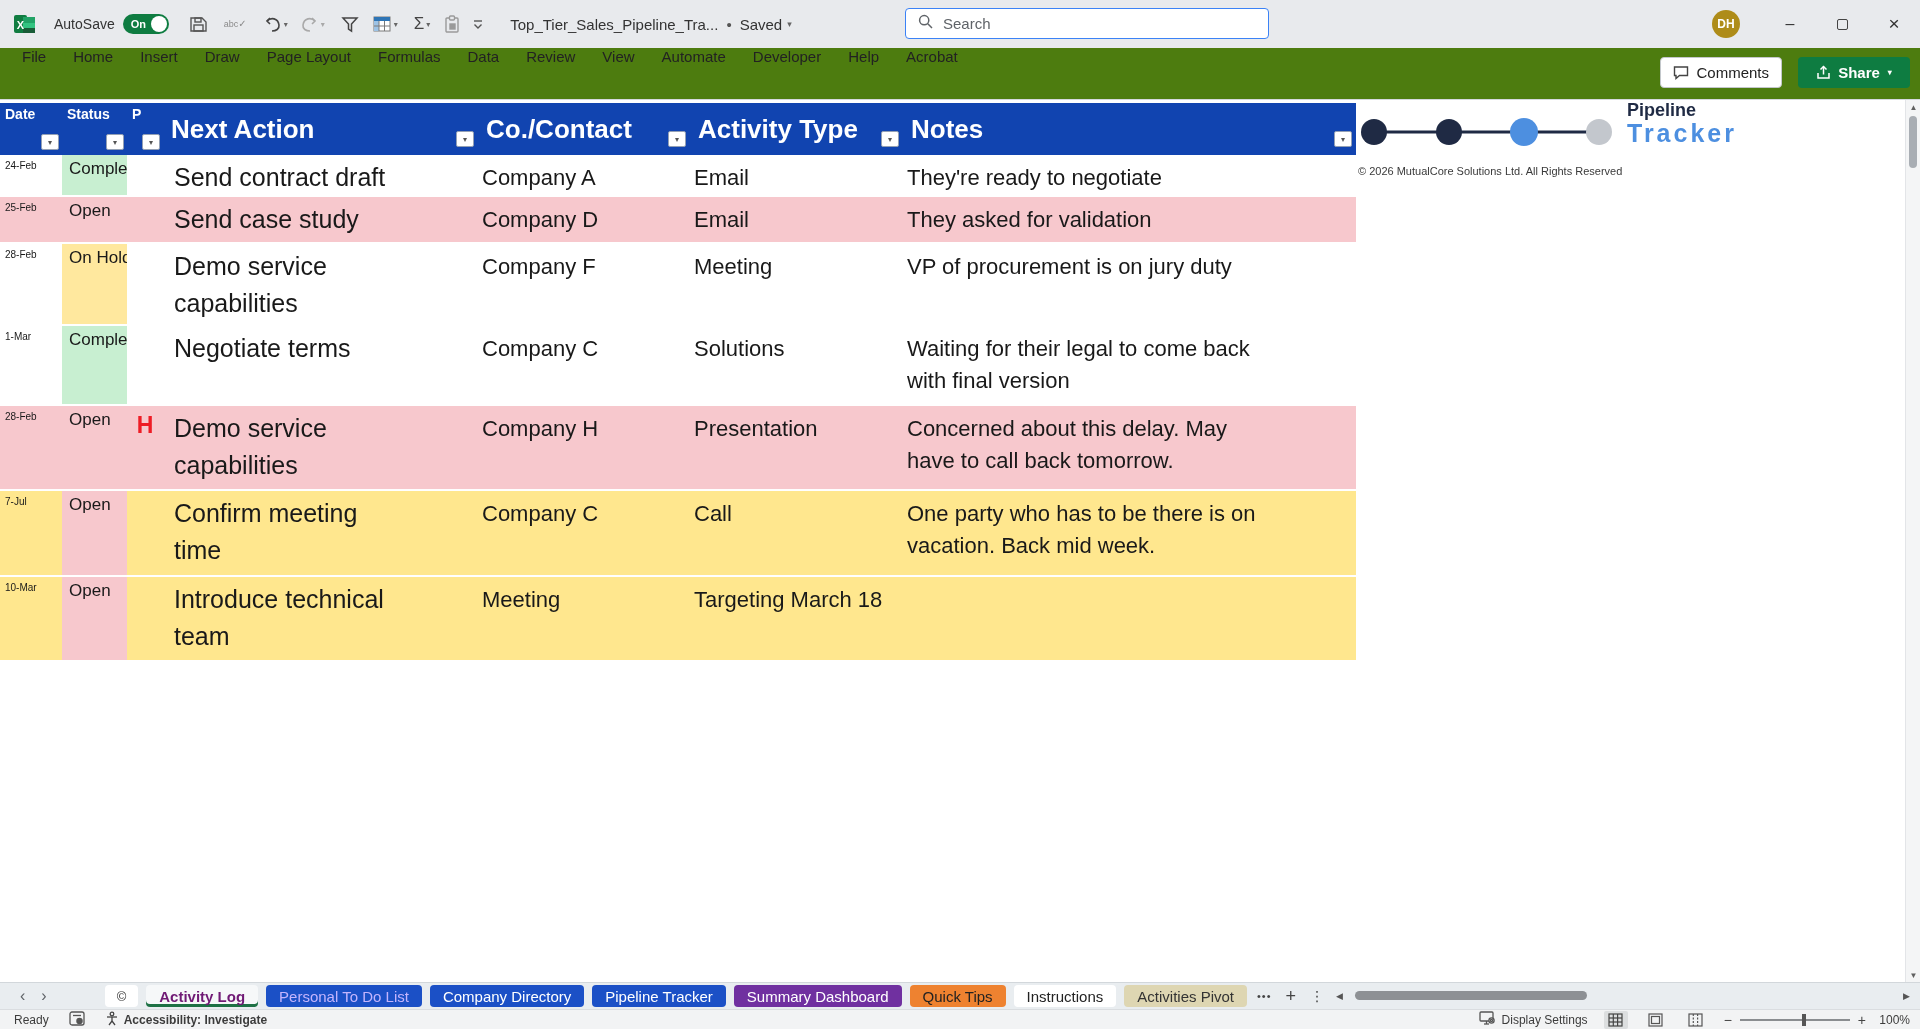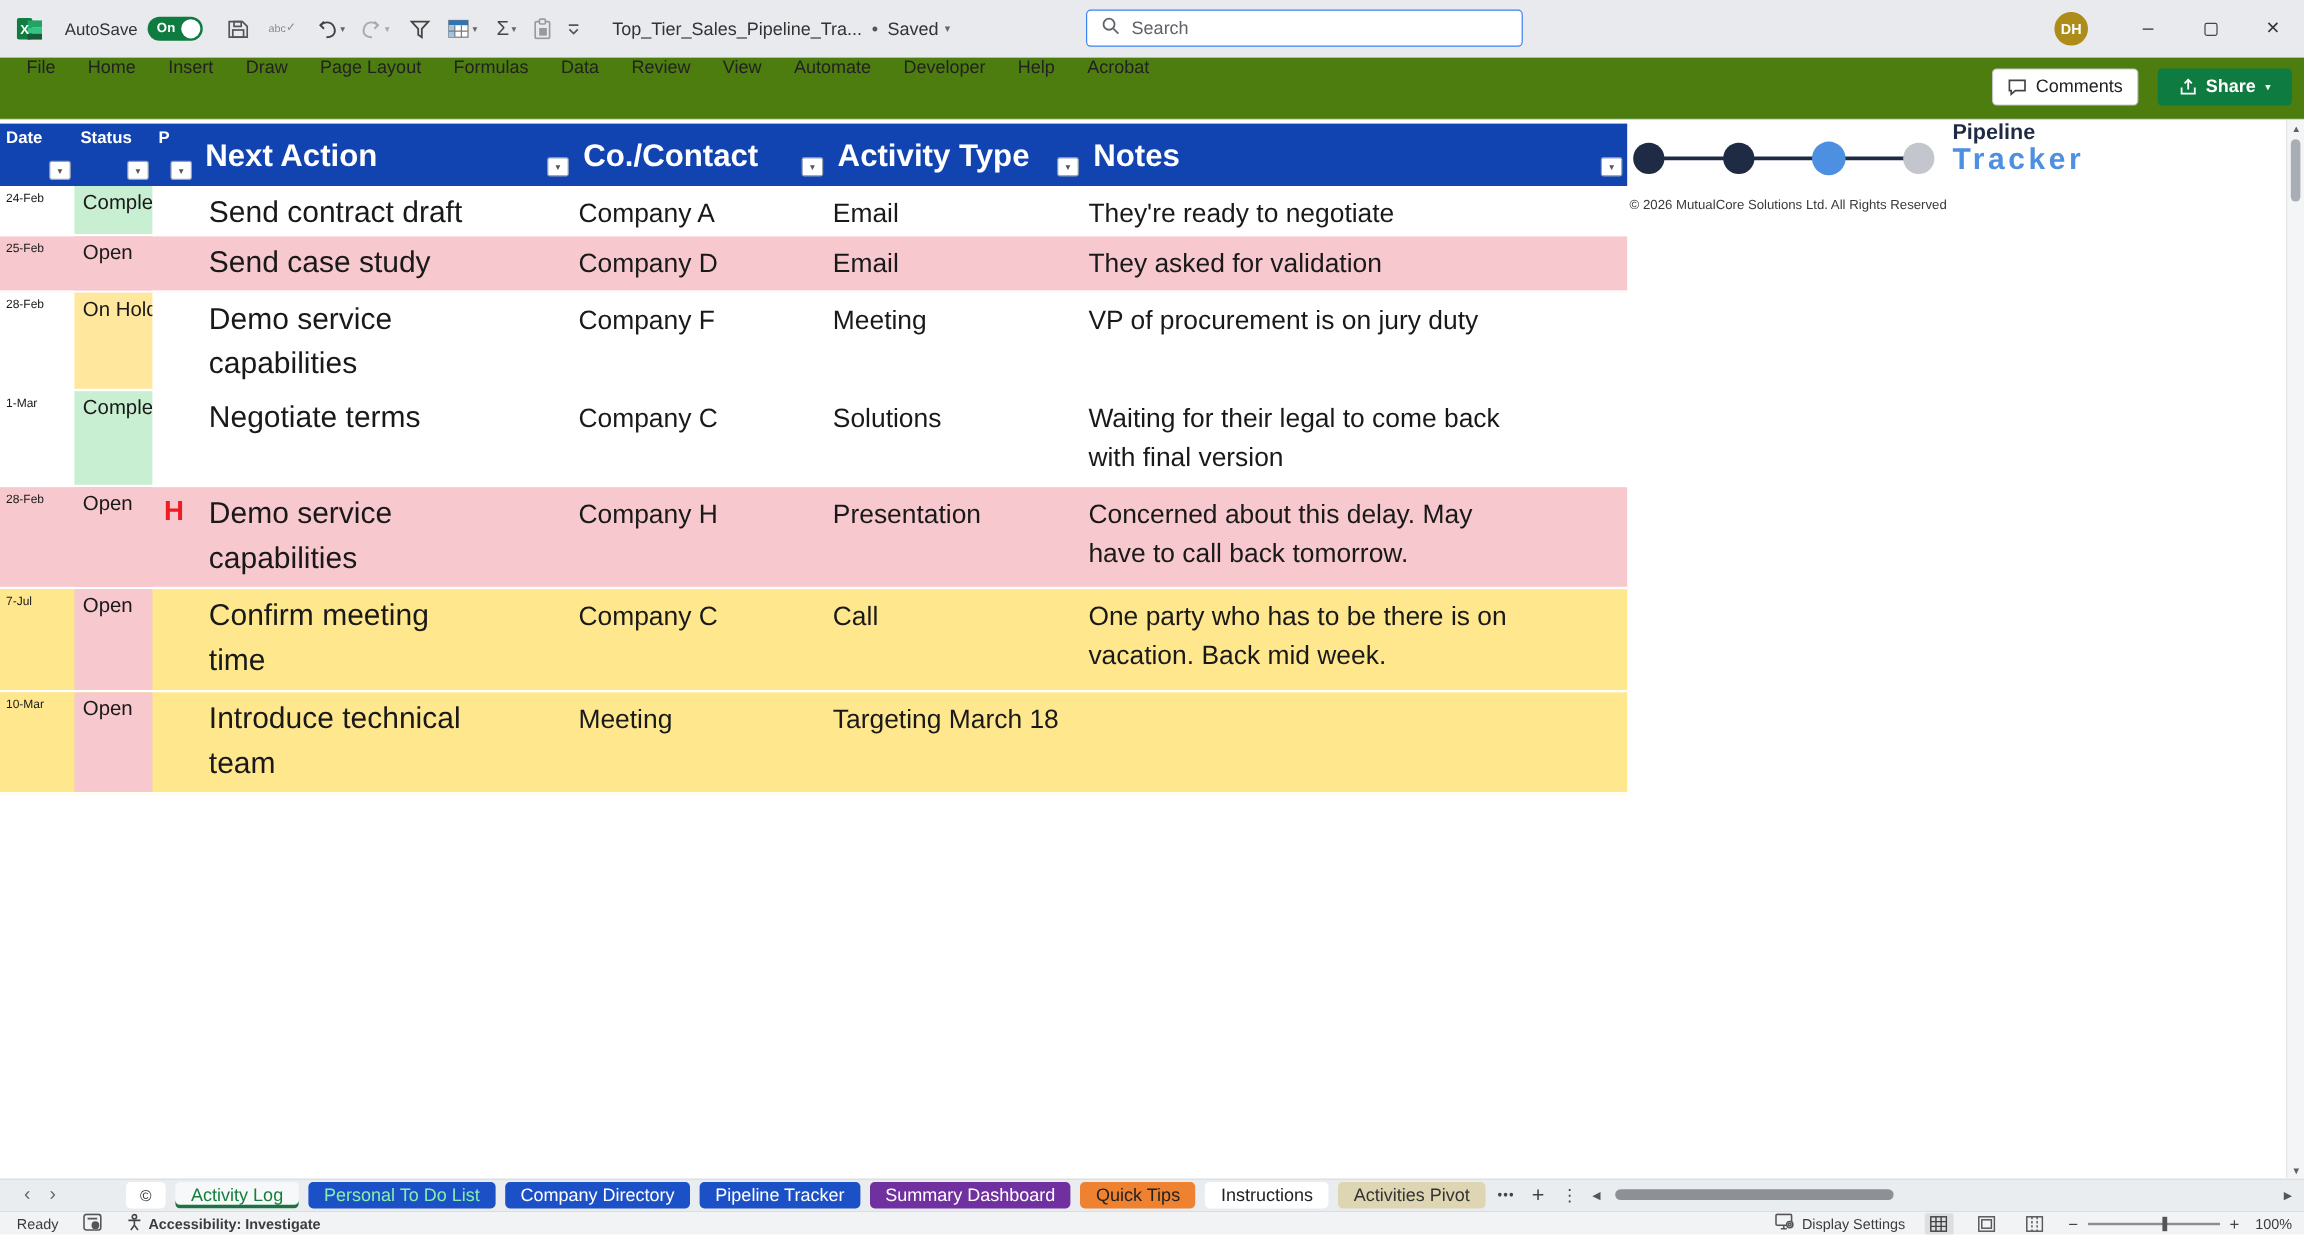--- a/index.html
+++ b/index.html
@@ -64,21 +64,21 @@
   .vscroll .arr.down{position:absolute;bottom:0}
   .vthumb{position:absolute;top:16px;left:3px;width:8px;height:52px;background:#A9AEB4;border-radius:4px;cursor:pointer}
 
   
   .tabbar{height:27px;background:#E9EDF0;border-top:1px solid #D2D7DB;display:flex;align-items:center;padding-left:16px;flex:0 0 auto}
   .tab-nav{font-size:16px;color:#5F6368;margin-right:30px;cursor:pointer}
   .tab-nav.first{margin-right:16px;margin-left:4px}
   .stabs{display:flex;align-items:center;gap:8px;margin-left:28px}
   .stab{height:22px;border-radius:4px;display:flex;align-items:center;justify-content:center;font-size:15px;padding:0 13px;white-space:nowrap;cursor:pointer}
   .stab-copyright{background:#fff;color:#333;padding:0 12px;font-size:13px}
-  .stab-active{background:#F6F8F9;color:#15803d;font-weight:400}
+  .stab-active{background:#F6F8F9;color:#701a75;font-weight:700}
   .stab-white{background:#fff;color:#222}
   .tab-tools{display:flex;align-items:center;color:#444;margin-left:10px}
   .tab-more{font-size:11px;letter-spacing:1px;cursor:pointer}
   .tab-add{font-size:18px;margin-left:14px;cursor:pointer}
   .tab-kebab{font-size:14px;margin-left:14px;cursor:pointer}
   .hscroll{display:flex;align-items:center;flex:1;margin:0 10px 0 12px}
   .harr{font-size:9px;color:#555;cursor:pointer}
   .htrack{flex:1;height:12px;position:relative;margin:0 6px}
   .hthumb{position:absolute;left:6px;top:1px;width:232px;height:9px;background:#8D9094;border-radius:5px;cursor:pointer}
 
@@ -359,21 +359,21 @@
       <span class="arr down">▼</span>
     </div>
   </div>
 
   <div class="tabbar">
     <span class="tab-nav first">‹</span>
     <span class="tab-nav">›</span>
     <div class="stabs" id="sheettabs">
         <div class="stab stab-copyright">©</div>
         <div class="stab stab-active" style="box-shadow: rgb(30, 113, 69) 0px -3px 0px inset;">Activity Log</div>
-        <div class="stab stab-blue" style="background: rgb(27, 80, 198); color: #86efac;">Personal To Do List</div>
+        <div class="stab stab-blue" style="background: rgb(27, 80, 198); color: #c4b5fd;">Personal To Do List</div>
         <div class="stab stab-blue" style="background: rgb(27, 80, 198); color: rgb(255, 255, 255);">Company Directory</div>
         <div class="stab stab-blue" style="background: rgb(27, 80, 198); color: rgb(255, 255, 255);">Pipeline Tracker</div>
         <div class="stab stab-purple" style="background: rgb(112, 48, 160); color: rgb(255, 255, 255);">Summary Dashboard</div>
         <div class="stab stab-orange" style="background: rgb(238, 130, 48); color: rgb(34, 34, 34);">Quick Tips</div>
         <div class="stab stab-white">Instructions</div>
         <div class="stab stab-beige" style="background: rgb(222, 214, 178); color: rgb(51, 51, 51);">Activities Pivot</div>
       </div>
     <div class="tab-tools">
       <span class="tab-more">•••</span>
       <span class="tab-add">+</span>

